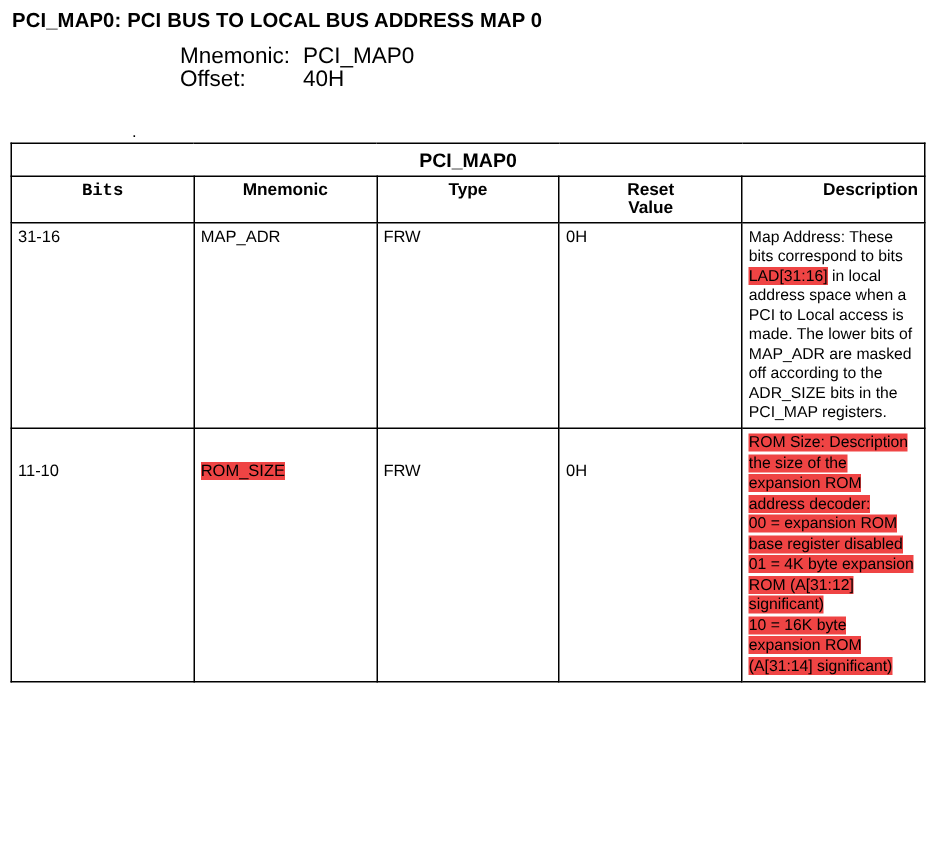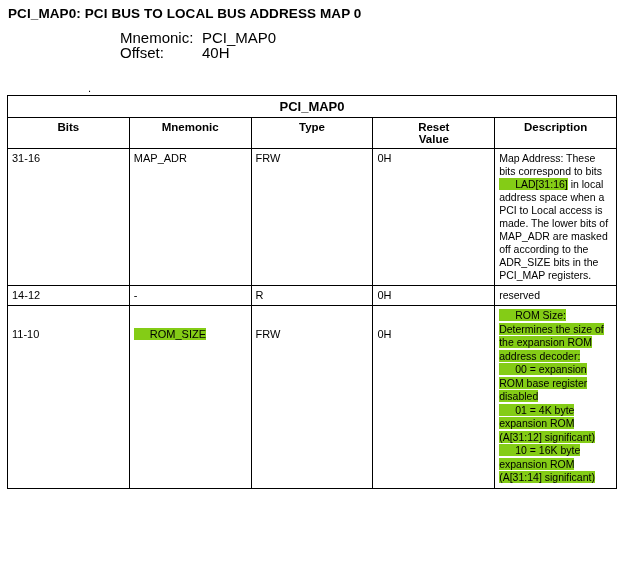--- a/index.html
+++ b/index.html
@@ -46,28 +46,28 @@
     font-size:13px;
     padding:3px 0 4px 0;
   }
   .col-head{
     font-weight:bold;
     font-size:11.5px;
     text-align:center;
     vertical-align:top;
     padding:4px 2px;
   }
-  .c-bits{width:46px;}
+  .c-bits{width:46px;font-family:Liberation Mono, monospace;}
   .c-mnem{width:92px;margin-top:32px;}
   .c-type{width:52px;}
   .c-reset{width:50px;}
   .center{text-align:left;}
   .cellpad{padding-top:6px;}
   .desc{font-size:10.5px;line-height:13px;}
-  .hl{background:#84cc16;padding-left:16px;}
+  .hl{background:#ef4444;}
   .mono-row{line-height:13.5px;}
 </style>
 </head>
 <body>
 
 <div class="page">
 
   <div class="doc-title">PCI_MAP0:  PCI BUS TO LOCAL BUS ADDRESS MAP 0</div>
 
   <div class="meta">
@@ -88,47 +88,40 @@
       <td class="t-head" colspan="5">PCI_MAP0</td>
     </tr>
     <tr>
       <td class="col-head c-bits">Bits</td>
       <td class="col-head c-mnem">Mnemonic</td>
       <td class="col-head c-type">Type</td>
       <td class="col-head c-reset">
         <div>Reset</div>
         <div>Value</div>
       </td>
-      <td class="col-head" style="text-align:center;">Description</td>
+      <td class="col-head" style="text-align:right;">Description</td>
     </tr>
 
     <tr>
       <td class="center cellpad">31-16</td>
       <td class="center cellpad">MAP_ADR</td>
       <td class="center cellpad">FRW</td>
       <td class="center cellpad">0H</td>
       <td class="desc"><span>Map Address:  These bits correspond to bits </span><span class="hl">LAD[31:16]</span><span> in local address space when a PCI to Local access is made. The lower bits of MAP_ADR are masked off according to the ADR_SIZE bits in the PCI_MAP registers.</span></td>
     </tr>
 
 
-    <tr>
-      <td class="center">14-12</td>
-      <td class="center">-</td>
-      <td class="center">R</td>
-      <td class="center">0H</td>
-      <td class="desc">reserved</td>
-    </tr>
 
     <tr>
       <td class="center" style="padding-top:22px;">11-10</td>
       <td class="center" style="padding-top:22px;"><span class="hl">ROM_SIZE</span></td>
       <td class="center" style="padding-top:22px;">FRW</td>
       <td class="center" style="padding-top:22px;">0H</td>
       <td class="desc">
-        <div class="mono-row"><span class="hl">ROM Size: Determines the size of the expansion ROM address decoder:</span></div>
+        <div class="mono-row"><span class="hl">ROM Size: Description the size of the expansion ROM address decoder:</span></div>
         <div class="mono-row"><span class="hl">00 = expansion ROM base register disabled</span></div>
         <div class="mono-row"><span class="hl">01 = 4K byte expansion ROM (A[31:12] significant)</span></div>
         <div class="mono-row"><span class="hl">10 = 16K byte expansion ROM (A[31:14] significant)</span></div>
 
       </td>
     </tr>
 
   </tbody>
     </table>
 

